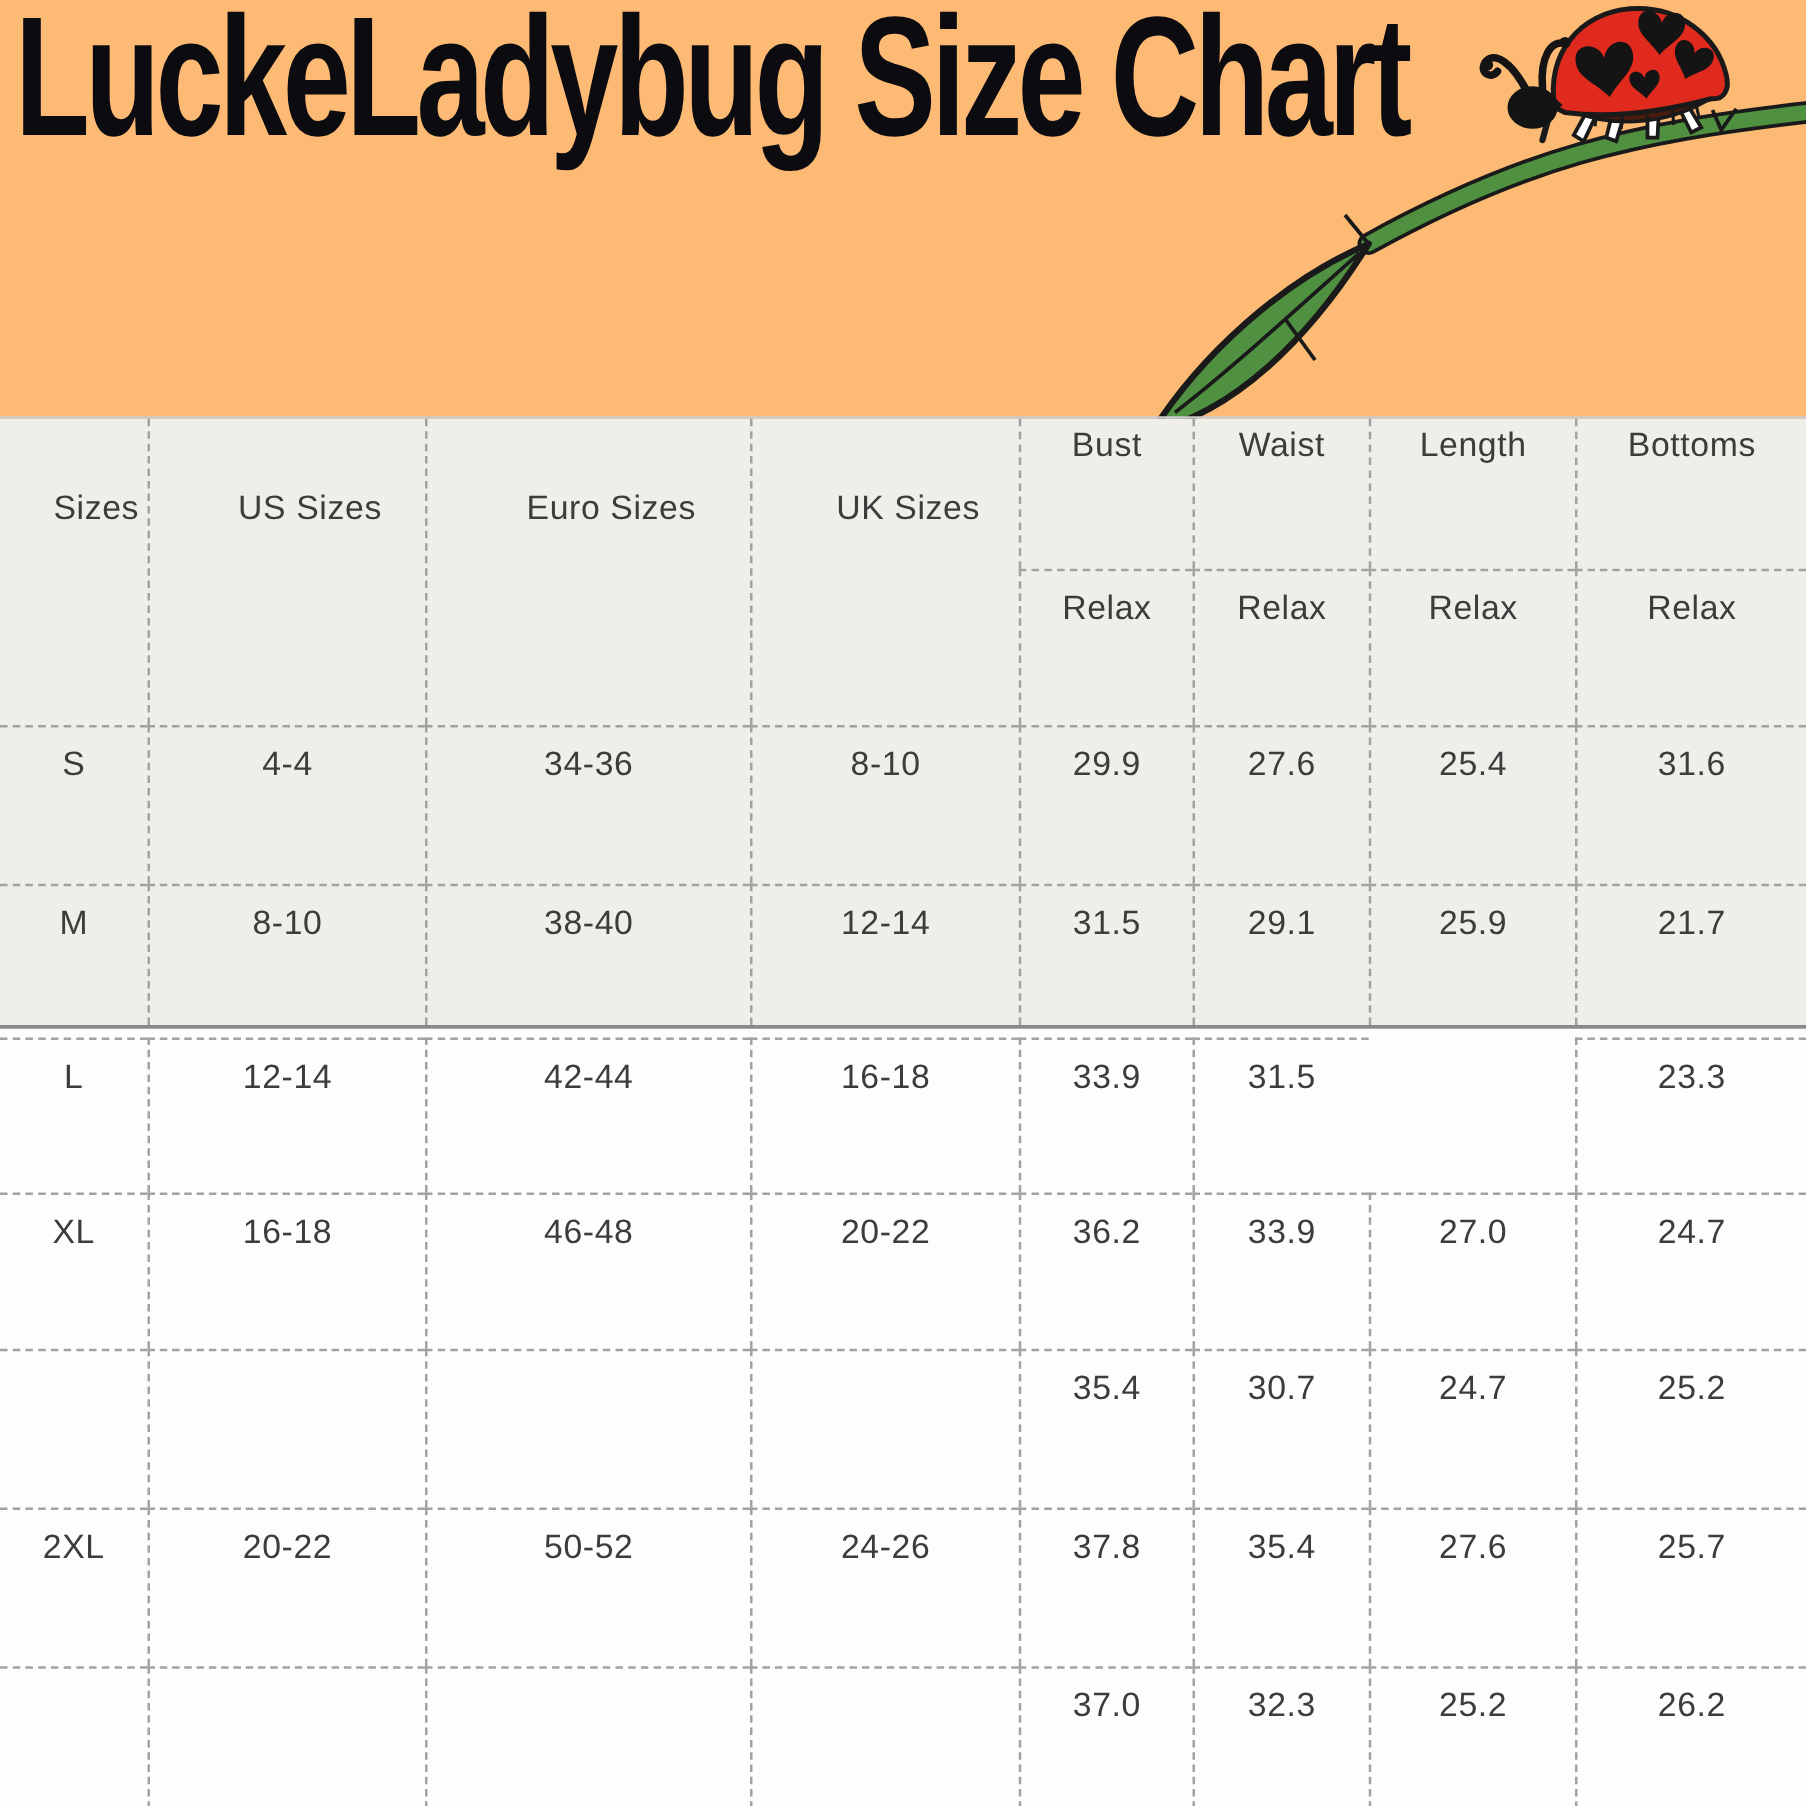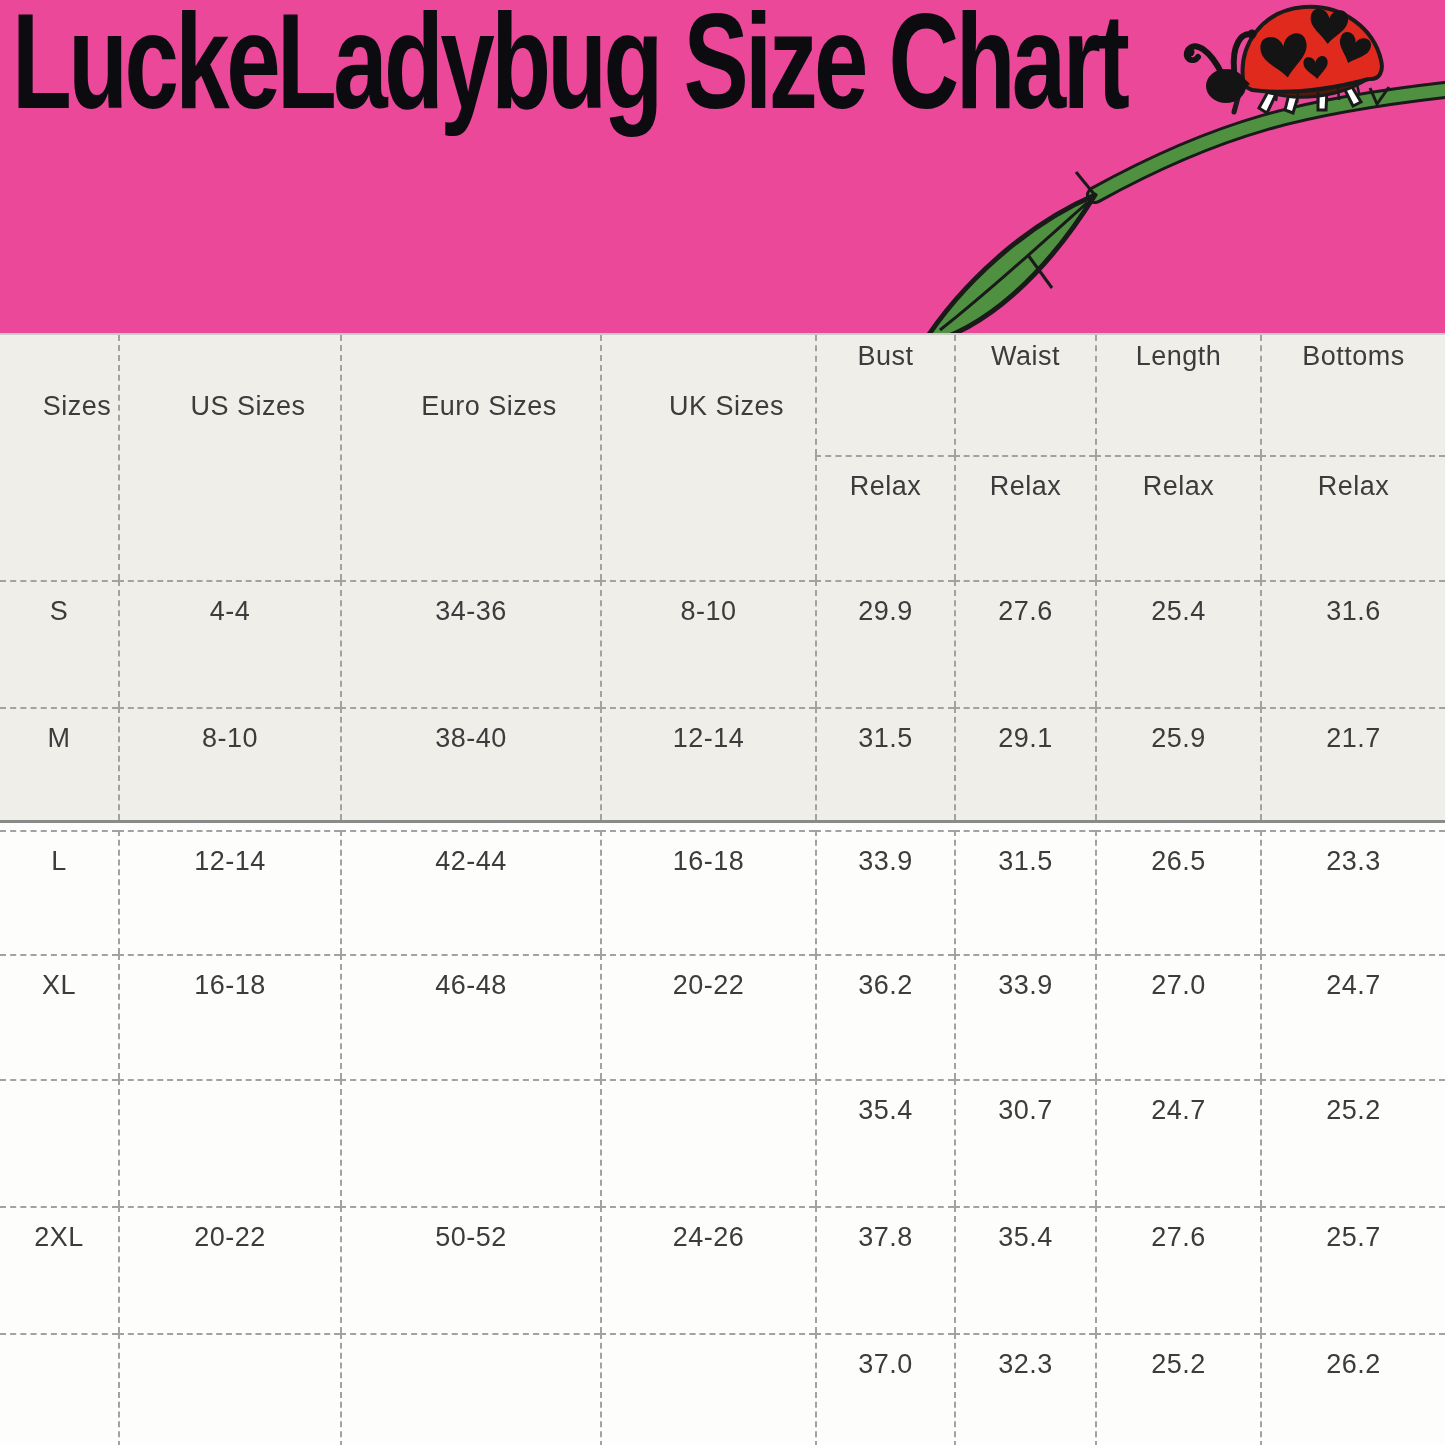--- a/index.html
+++ b/index.html
@@ -1,18 +1,18 @@
 <!DOCTYPE html>
 <html><head>
 <meta charset="utf-8">
 <style>
   html,body{margin:0;padding:0;background:#ffffff;}
   .page{
     position:relative;width:1445px;height:1445px;overflow:hidden;
-    background:#ec4899;font-family:"Liberation Sans",sans-serif;
+    background:#fdba74;font-family:"Liberation Sans",sans-serif;
   }
   
   .title{
     position:absolute;left:12px;top:0;white-space:nowrap;
     font-weight:bold;font-size:136px;line-height:118px;letter-spacing:-5px;
     color:#0b0b10;transform:scaleX(0.72);transform-origin:left top;
     padding-top:2px;
   }
   
   .deco{position:absolute;left:890px;top:0;width:555px;height:360px;}
@@ -127,21 +127,20 @@
     <div class="cell data bl" style="grid-area:4/8">21.7</div>
 
     <div class="stitch"></div>
 
     <div class="cell data" style="grid-area:6/1">L</div>
     <div class="cell data bl" style="grid-area:6/2">12-14</div>
     <div class="cell data bl" style="grid-area:6/3">42-44</div>
     <div class="cell data bl" style="grid-area:6/4">16-18</div>
     <div class="cell data bl" style="grid-area:6/5">33.9</div>
     <div class="cell data bl" style="grid-area:6/6">31.5</div>
-    <div class="cell data bl" style="grid-area:6/7">26.5</div>
     <div class="cell data bl" style="grid-area:6/8">23.3</div>
 
     <div class="cell data" style="grid-area:7/1">XL</div>
     <div class="cell data bl" style="grid-area:7/2">16-18</div>
     <div class="cell data bl" style="grid-area:7/3">46-48</div>
     <div class="cell data bl" style="grid-area:7/4">20-22</div>
     <div class="cell data bl" style="grid-area:7/5">36.2</div>
     <div class="cell data bl" style="grid-area:7/6">33.9</div>
     <div class="cell data bl" style="grid-area:7/7">27.0</div>
     <div class="cell data bl" style="grid-area:7/8">24.7</div>

